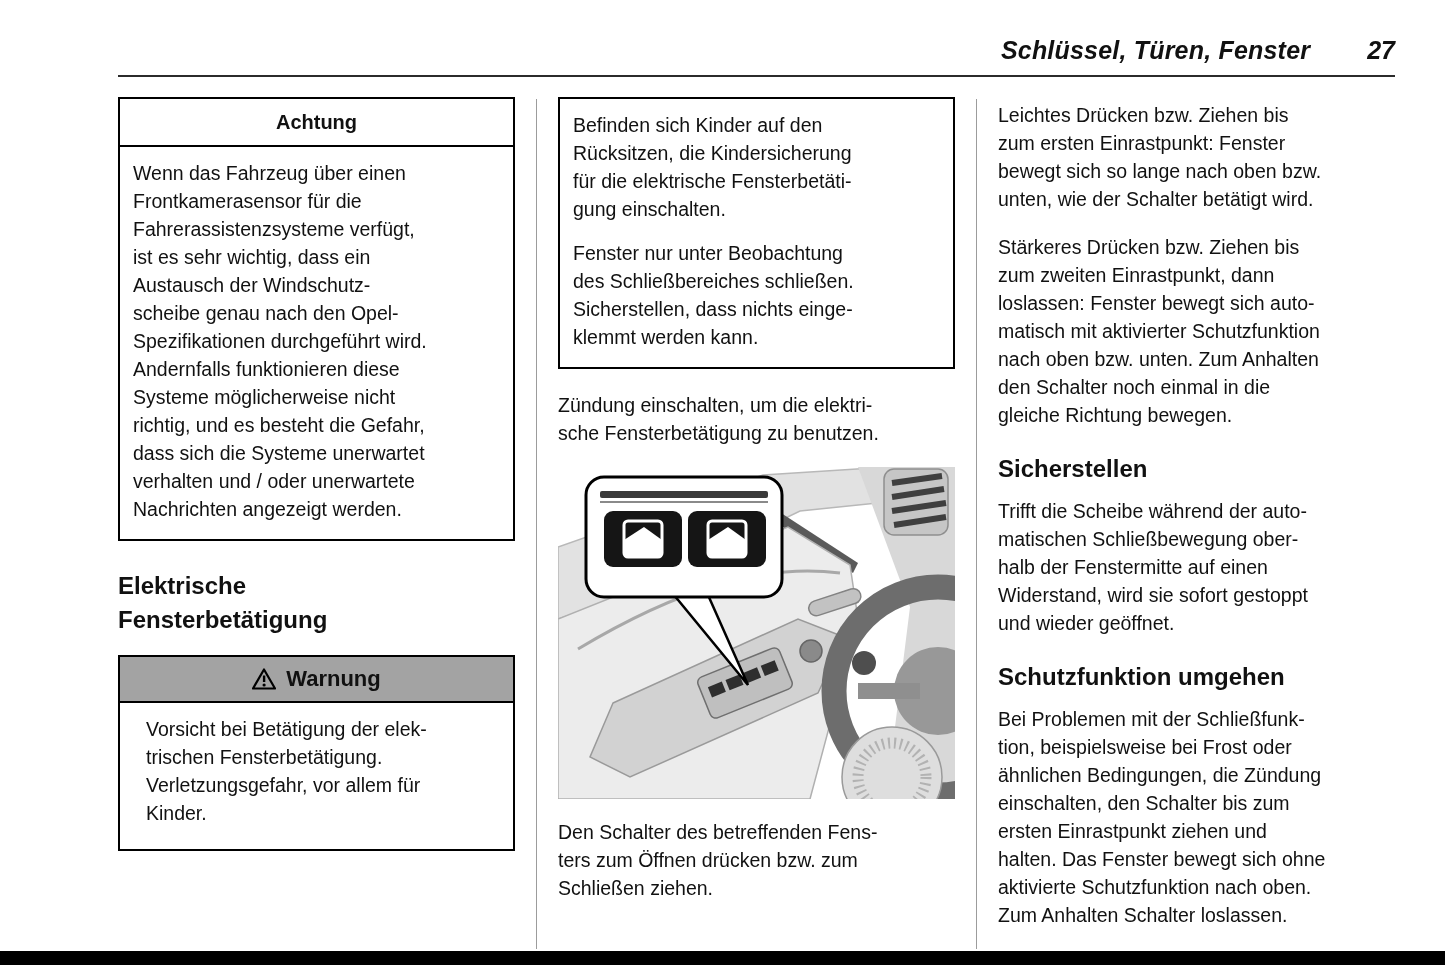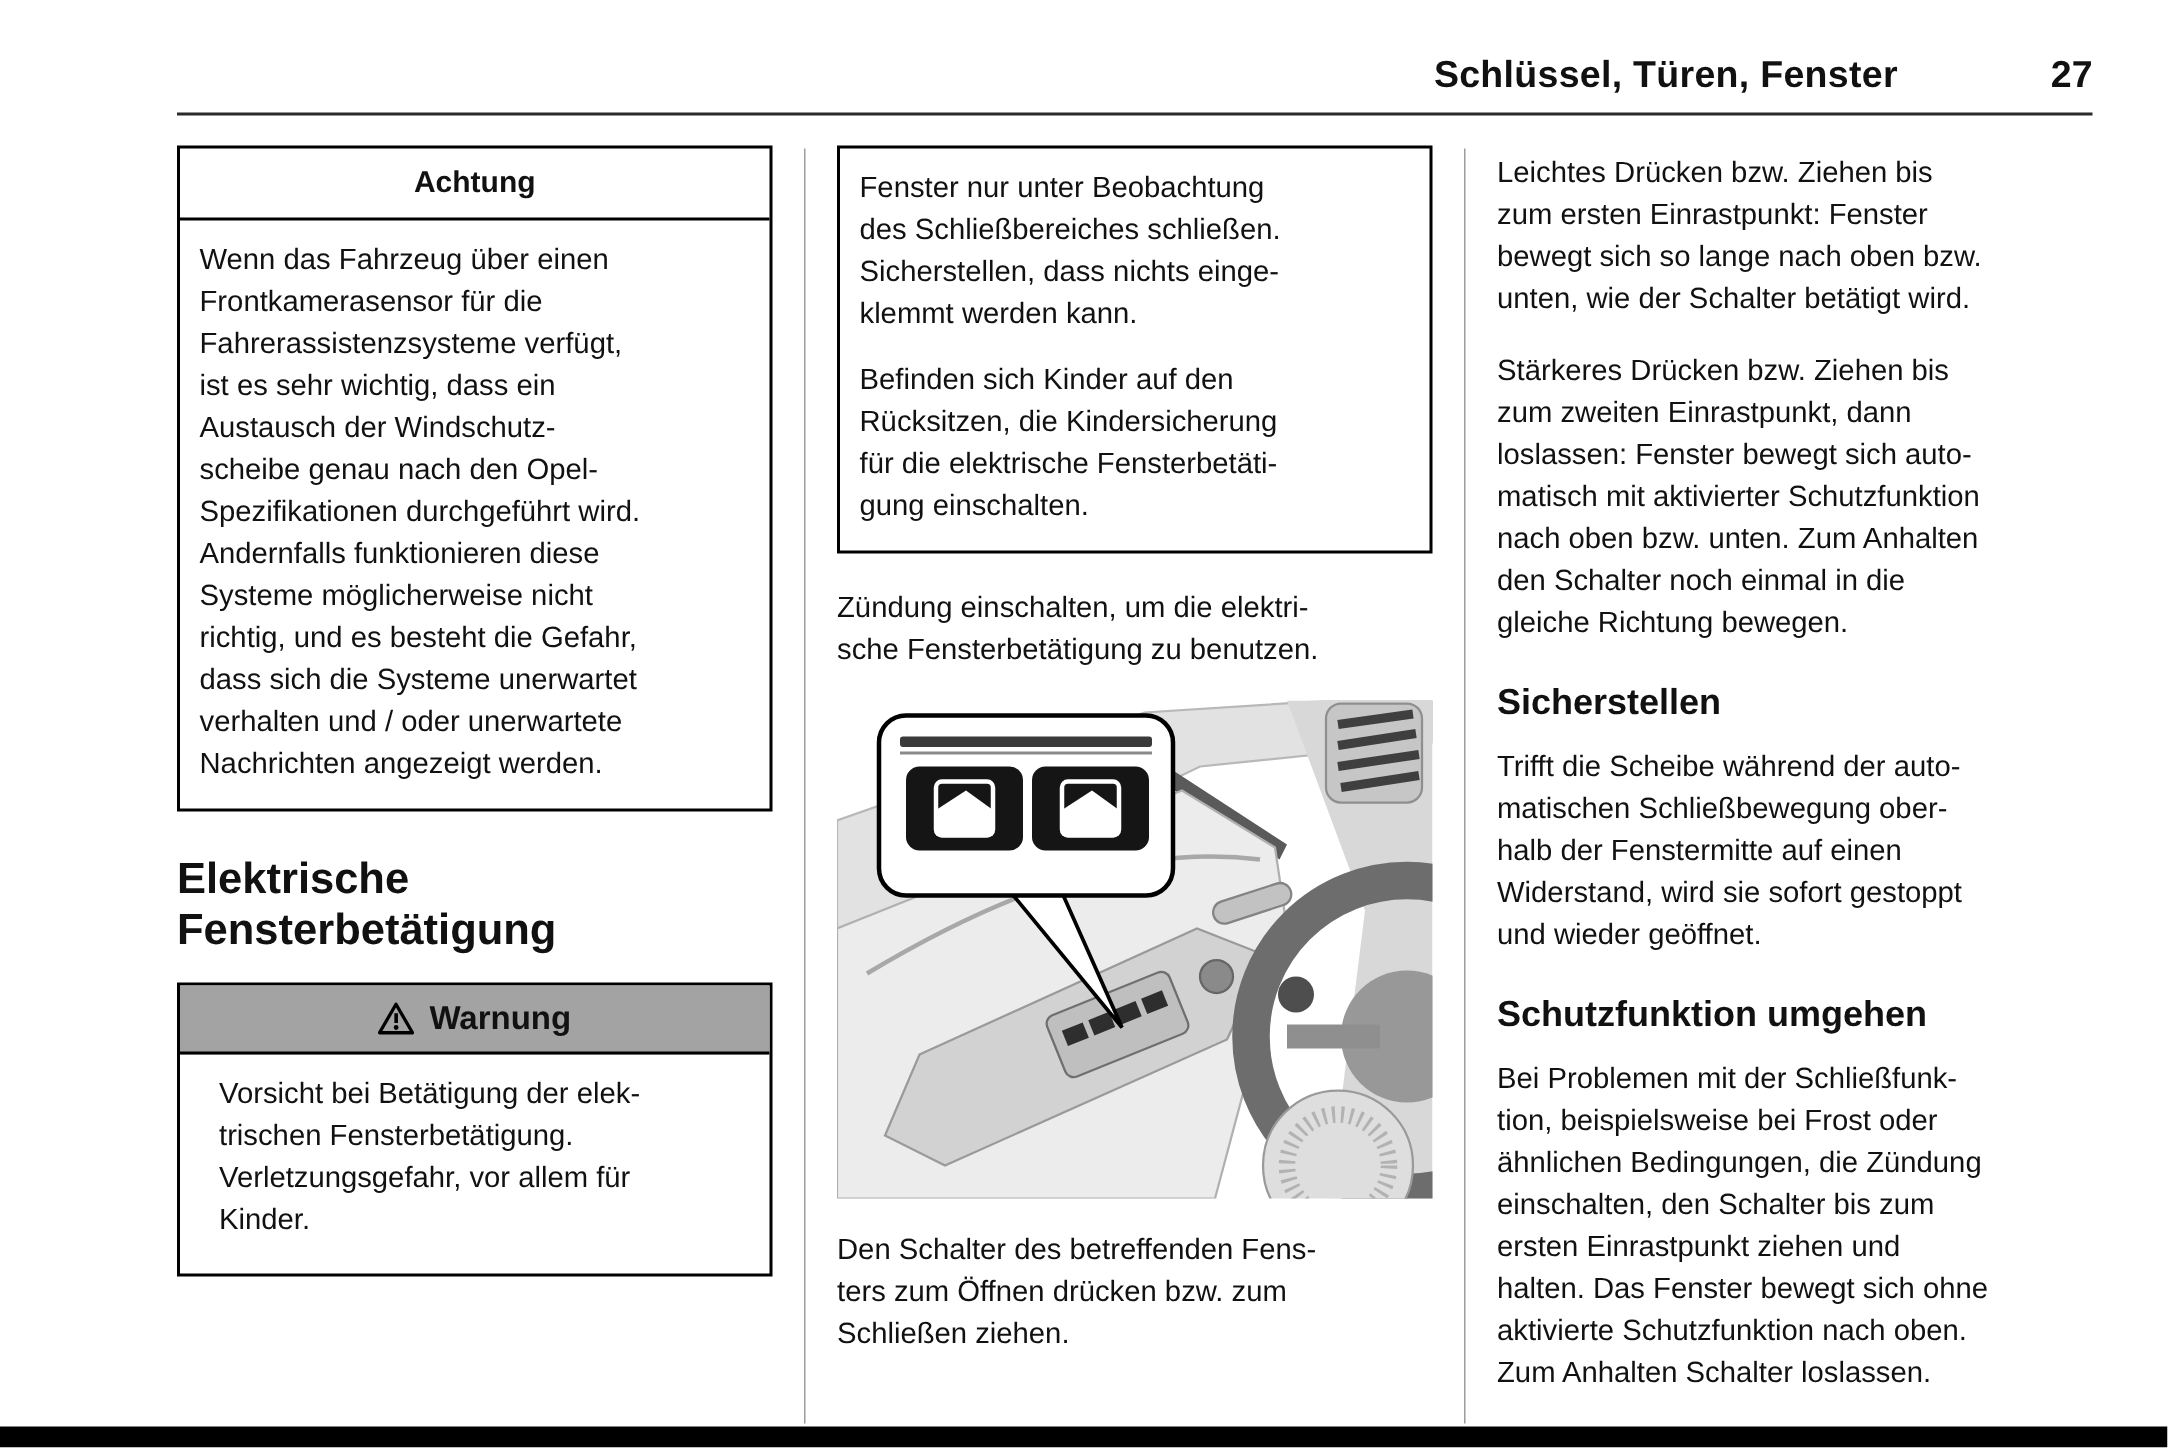--- a/index.html
+++ b/index.html
@@ -2,31 +2,31 @@
 <html><head>
 <meta charset="utf-8">
 <style>
   html,body{margin:0;padding:0;}
   body{
     width:1445px;height:965px;background:#ffffff;color:#111;
     font-family:"Liberation Sans", sans-serif;position:relative;overflow:hidden;
   }
   .page{padding:0 50px 0 118px;}
   .page-header{
-    display:flex;justify-content:flex-end;align-items:baseline;gap:102px;
-    padding:36px 0 10px 0;border-bottom:2px solid #2b2b2b;
+    display:flex;justify-content:flex-end;align-items:baseline;gap:57px;
+    padding:36px 0 10px 0;border-bottom:2px solid #2b2b2b;font-style:italic;
   }
   .header-title{font-size:25px;font-weight:bold;letter-spacing:.2px;}
   .page-number{font-size:25px;font-weight:bold;}
   .content{display:flex;padding-top:20px;min-height:832px;}
   .col{width:397px;font-size:19.5px;line-height:28px;}
   .divider{width:1px;background:#9c9c9c;margin:2px 21px 0 21px;align-self:stretch;}
   .para{white-space:pre-line;margin:0 0 20px 0;}
   .section-heading{font-size:23px;font-weight:bold;margin:4px 0 16px 0;}
-  .big-heading{font-size:29px;font-weight:bold;line-height:34px;margin:28px 0 18px 0;white-space:pre-line;}
+  .big-heading{font-size:24px;font-weight:bold;line-height:34px;margin:28px 0 18px 0;white-space:pre-line;}
   .sub-heading{font-size:24px;font-weight:bold;margin:26px 0 14px 0;}
   .box{border:2px solid #000;margin-bottom:4px;}
   .box-title{text-align:center;font-weight:bold;font-size:20px;padding:9px 0;border-bottom:2px solid #000;}
   .box-body{padding:12px 13px 16px 13px;white-space:pre-line;}
   .warn-head{
     background:#a3a3a3;border-bottom:2px solid #000;display:flex;justify-content:center;
     align-items:center;gap:10px;padding:8px 0;font-weight:bold;font-size:22px;
   }
   .warn-body{padding:12px 13px 22px 26px;white-space:pre-line;}
   .cont-box{border:2px solid #000;padding:12px 13px 0 13px;margin-bottom:22px;}
@@ -84,28 +84,28 @@
 trischen Fensterbetätigung.
 Verletzungsgefahr, vor allem für
 Kinder.</div>
       </div>
     </div>
 
     <div class="divider"></div>
 
     <div class="col">
       <div class="cont-box">
+        <div class="para">Befinden sich Kinder auf den
+Rücksitzen, die Kindersicherung
+für die elektrische Fensterbetäti-
+gung einschalten.</div>
         <div class="para">Fenster nur unter Beobachtung
 des Schließbereiches schließen.
 Sicherstellen, dass nichts einge-
 klemmt werden kann.</div>
-        <div class="para">Befinden sich Kinder auf den
-Rücksitzen, die Kindersicherung
-für die elektrische Fensterbetäti-
-gung einschalten.</div>
       </div>
 
       <div class="para">Zündung einschalten, um die elektri-
 sche Fensterbetätigung zu benutzen.</div>
 
       <div class="figure">
         <svg viewBox="0 0 397 332" width="397" height="332">
 
           <rect x="0" y="0" width="397" height="332" fill="#ffffff"></rect>
 

